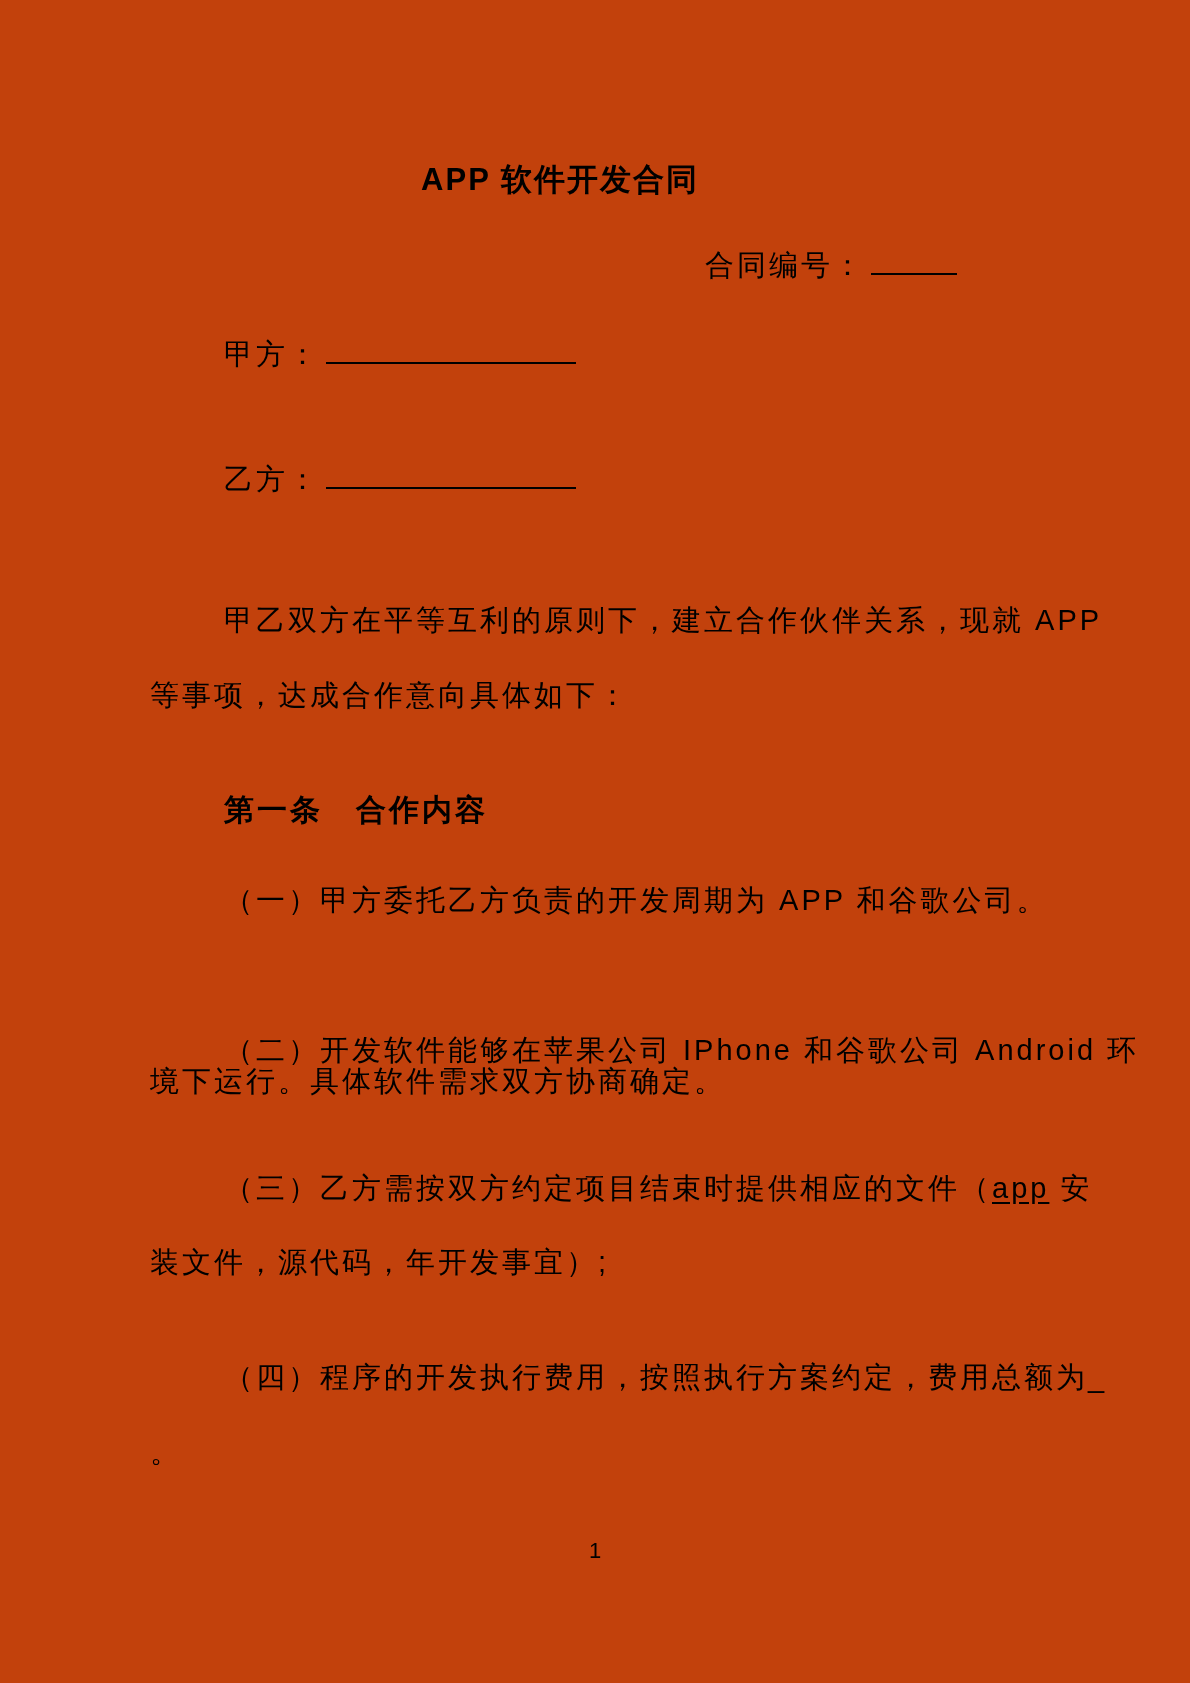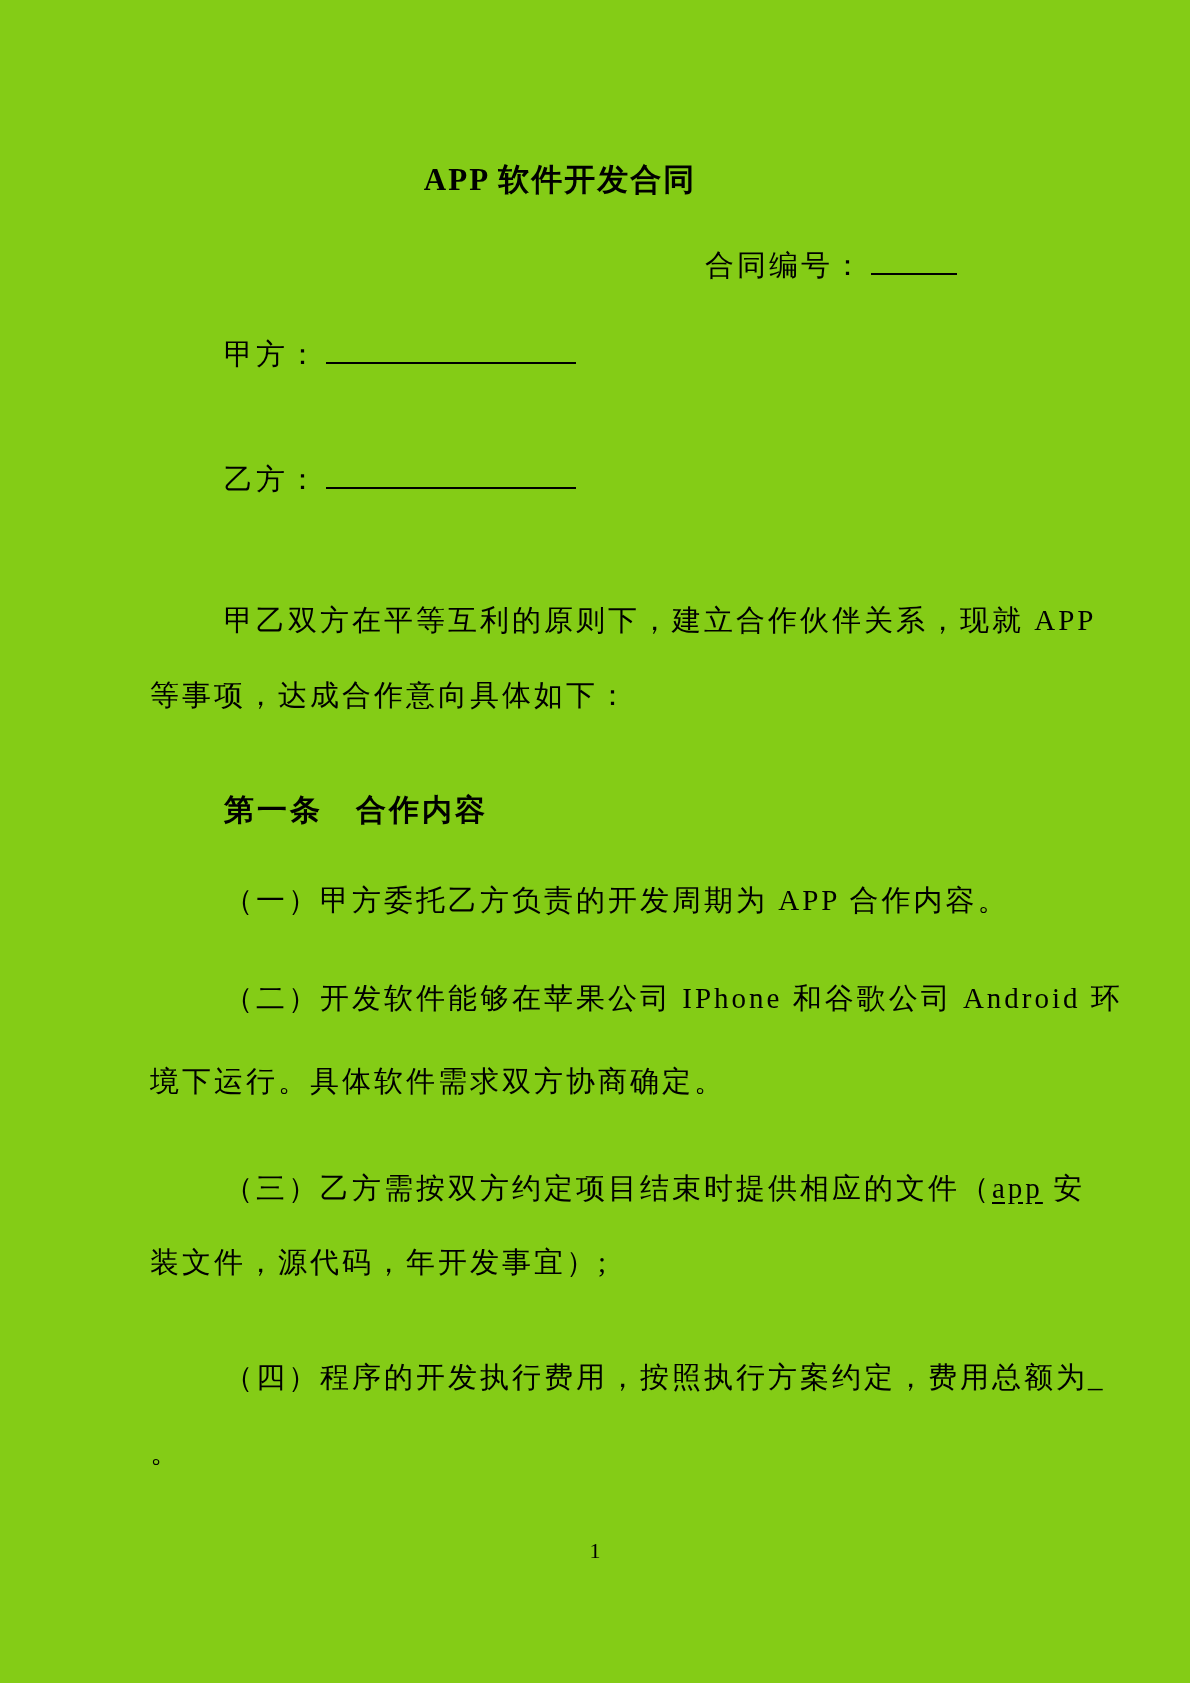--- a/index.html
+++ b/index.html
@@ -4,22 +4,22 @@
 <style>
   html, body {
     margin: 0;
     padding: 0;
     background: #ffffff;
   }
   .page {
     position: relative;
     width: 1190px;
     height: 1683px;
-    background: #84cc16;
-    font-family: Liberation Serif, serif;
+    background: #c2410c;
+    font-family: Liberation Sans, sans-serif;
     color: #000000;
     overflow: hidden;
   }
   .line {
     position: absolute;
     font-size: 29px;
     line-height: 42px;
     letter-spacing: 3px;
     white-space: nowrap;
   }
@@ -34,21 +34,21 @@
     font-size: 31px;
     letter-spacing: 2px;
   }
   .contract-no-line { top: 243px; left: 705px; }
   .party-a-line     { top: 312px; }
   .party-b-line     { top: 437px; }
   .intro-1          { top: 579px; }
   .intro-2          { top: 674px; }
   .heading-line     { top: 769px; font-weight: bold; font-size: 30px; }
   .clause-1         { top: 859px; }
-  .clause-2a        { top: 957px; }
+  .clause-2a        { top: 1009px; }
   .clause-2b        { top: 1049px; margin-top: 11px; }
   .clause-3a        { top: 1147px; }
   .clause-3b        { top: 1241px; }
   .clause-4a        { top: 1336px; }
   .clause-4b        { top: 1431px; }
   .page-number-line {
     top: 1536px;
     left: 0;
     width: 1190px;
     text-align: center;
@@ -88,21 +88,21 @@
   <div class="line indent intro-1">甲乙双方在平等互利的原则下，建立合作伙伴关系，现就 APP</div>
 
   <div class="line indent party-b-line">
     <span>乙方：</span><span class="blank blank-long"></span>
   </div>
 
   <div class="line indent heading-line">第一条　合作内容</div>
 
   <div class="line flush intro-2">等事项，达成合作意向具体如下：</div>
 
-  <div class="line indent clause-1">（一）甲方委托乙方负责的开发周期为 APP 合作内容。</div>
+  <div class="line indent clause-1">（一）甲方委托乙方负责的开发周期为 APP 和谷歌公司。</div>
 
   <div class="line indent clause-2a">（二）开发软件能够在苹果公司 IPhone 和谷歌公司 Android 环</div>
 
   <div class="line flush clause-2b">境下运行。具体软件需求双方协商确定。</div>
 
   <div class="line indent clause-3a">
     <span>（三）乙方需按双方约定项目结束时提供相应的文件（</span><span class="u">app</span><span> 安</span>
   </div>
 
   <div class="line flush clause-3b">装文件，源代码，年开发事宜）;</div>

